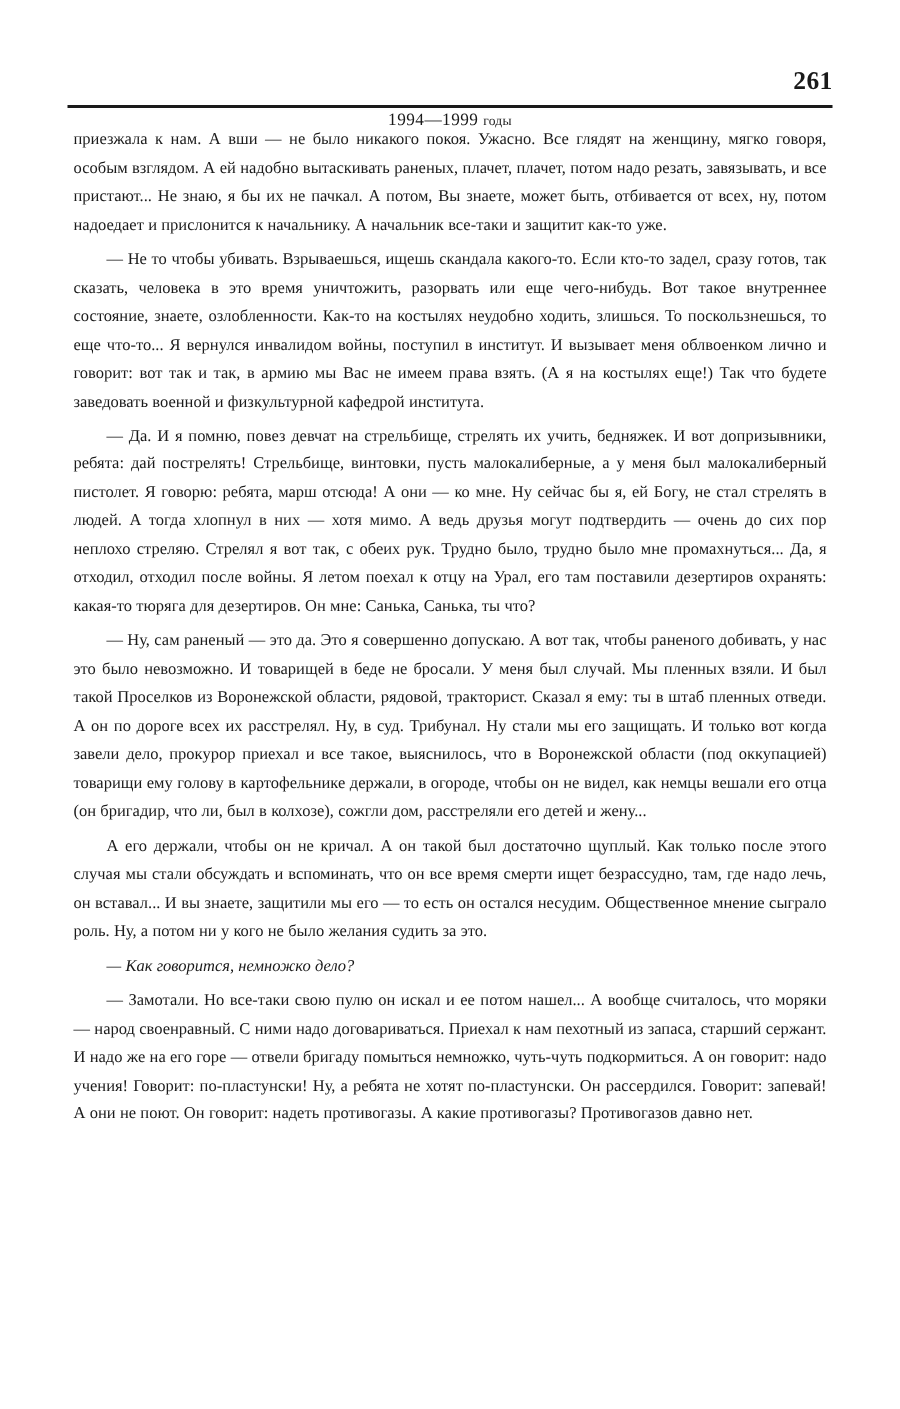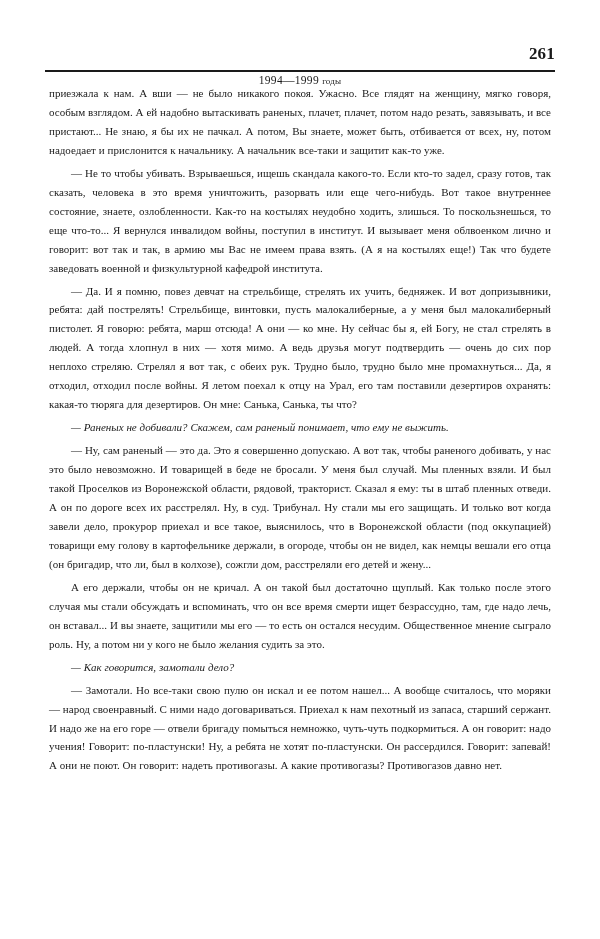--- a/index.html
+++ b/index.html
@@ -100,20 +100,19 @@
     <div class="running-head-title"><span class="years">1994—1999</span> <span class="word">годы</span></div>
     <div class="folio">261</div>
   </div>
 
   <div class="head-rule"></div>
 
   <div class="textblock">
     <p class="cont">приезжала к нам. А вши — не было никакого покоя. Ужасно. Все глядят на женщину, мягко говоря, особым взглядом. А ей надобно вытаскивать раненых, плачет, плачет, потом надо резать, завязывать, и все пристают... Не знаю, я бы их не пачкал. А потом, Вы знаете, может быть, отбивается от всех, ну, потом надоедает и прислонится к начальнику. А начальник все-таки и защитит как-то уже.</p>
     <p>— Не то чтобы убивать. Взрываешься, ищешь скандала какого-то. Если кто-то задел, сразу готов, так сказать, человека в это время уничтожить, разорвать или еще чего-нибудь. Вот такое внутреннее состояние, знаете, озлобленности. Как-то на костылях неудобно ходить, злишься. То поскользнешься, то еще что-то... Я вернулся инвалидом войны, поступил в институт. И вызывает меня облвоенком лично и говорит: вот так и так, в армию мы Вас не имеем права взять. (А я на костылях еще!) Так что будете заведовать военной и физкультурной кафедрой института.</p>
     <p>— Да. И я помню, повез девчат на стрельбище, стрелять их учить, бедняжек. И вот допризывники, ребята: дай пострелять! Стрельбище, винтовки, пусть малокалиберные, а у меня был малокалиберный пистолет. Я говорю: ребята, марш отсюда! А они — ко мне. Ну сейчас бы я, ей Богу, не стал стрелять в людей. А тогда хлопнул в них — хотя мимо. А ведь друзья могут подтвердить — очень до сих пор неплохо стреляю. Стрелял я вот так, с обеих рук. Трудно было, трудно было мне промахнуться... Да, я отходил, отходил после войны. Я летом поехал к отцу на Урал, его там поставили дезертиров охранять: какая-то тюряга для дезертиров. Он мне: Санька, Санька, ты что?</p>
-    <p class="q">— Раненых не добивали? Скажем, сам раненый понимает, что ему не выжить.</p>
     <p>— Ну, сам раненый — это да. Это я совершенно допускаю. А вот так, чтобы раненого добивать, у нас это было невозможно. И товарищей в беде не бросали. У меня был случай. Мы пленных взяли. И был такой Проселков из Воронежской области, рядовой, тракторист. Сказал я ему: ты в штаб пленных отведи. А он по дороге всех их расстрелял. Ну, в суд. Трибунал. Ну стали мы его защищать. И только вот когда завели дело, прокурор приехал и все такое, выяснилось, что в Воронежской области (под оккупацией) товарищи ему голову в картофельнике держали, в огороде, чтобы он не видел, как немцы вешали его отца (он бригадир, что ли, был в колхозе), сожгли дом, расстреляли его детей и жену...</p>
     <p>А его держали, чтобы он не кричал. А он такой был достаточно щуплый. Как только после этого случая мы стали обсуждать и вспоминать, что он все время смерти ищет безрассудно, там, где надо лечь, он вставал... И вы знаете, защитили мы его — то есть он остался несудим. Общественное мнение сыграло роль. Ну, а потом ни у кого не было желания судить за это.</p>
-    <p class="q">— Как говорится, замотали дело?</p>
+    <p class="q">— Как говорится, немножко дело?</p>
     <p>— Замотали. Но все-таки свою пулю он искал и ее потом нашел... А вообще считалось, что моряки — народ своенравный. С ними надо договариваться. Приехал к нам пехотный из запаса, старший сержант. И надо же на его горе — отвели бригаду помыться немножко, чуть-чуть подкормиться. А он говорит: надо учения! Говорит: по-пластунски! Ну, а ребята не хотят по-пластунски. Он рассердился. Говорит: запевай! А они не поют. Он говорит: надеть противогазы. А какие противогазы? Противогазов давно нет.</p>
   </div>
 
 </div>
 
 </body></html>

